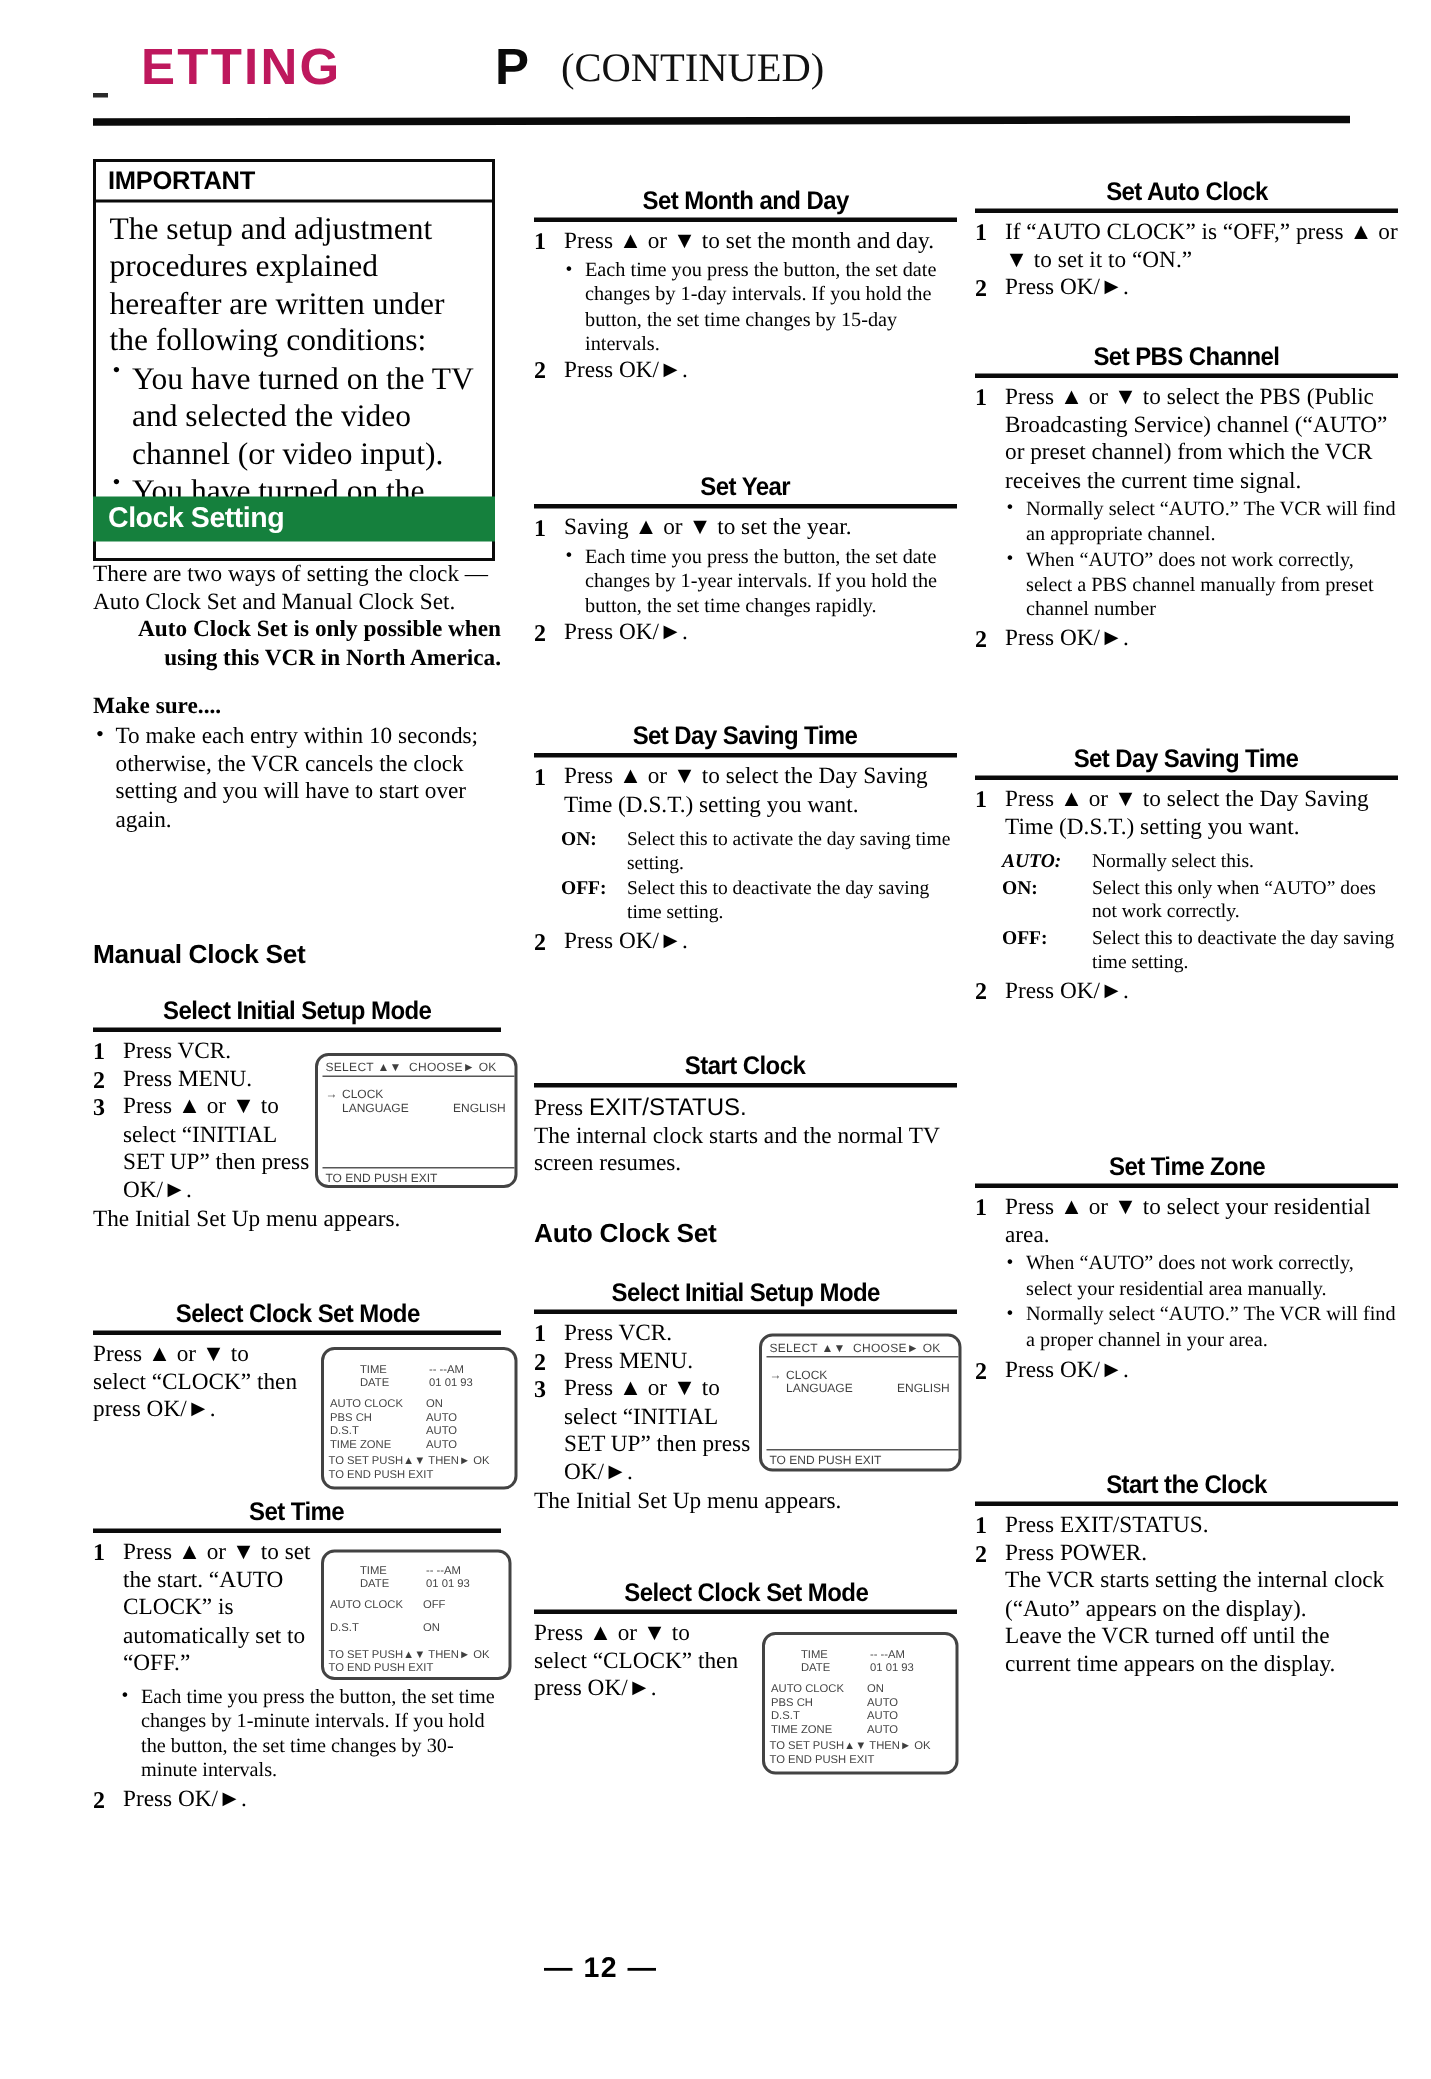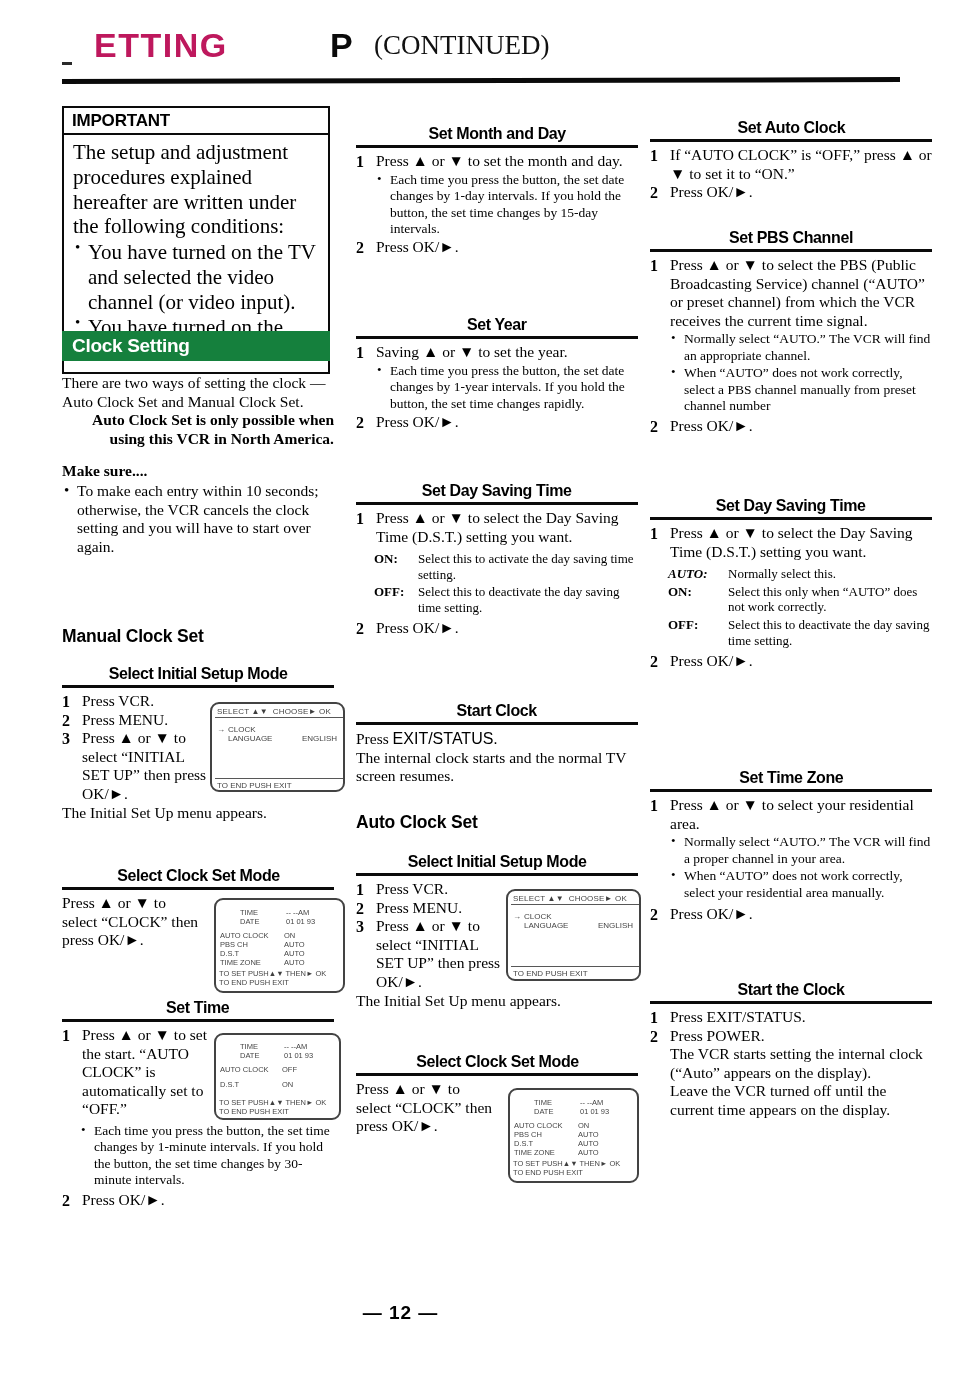--- a/index.html
+++ b/index.html
@@ -471,22 +471,22 @@
   </div>
 
   <div class="col col3" style="top:768px;">
     <div class="ruled">
       <span>Set Time Zone</span>
     </div>
     <ul class="steps">
       <li><span class="num">1</span><span>Press ▲ or ▼ to select your residential area.</span></li>
     </ul>
     <ul class="sub-bullets" style="margin-left:20px;">
+      <li>When “AUTO” does not work correctly, select your residential area manually.</li>
       <li>Normally select “AUTO.” The VCR will find a proper channel in your area.</li>
-      <li>When “AUTO” does not work correctly, select your residential area manually.</li>
     </ul>
     <ul class="steps" style="margin-top:4px;">
       <li><span class="num">2</span><span>Press OK/►.</span></li>
     </ul>
   </div>
 
   <div class="col col3" style="top:980px;">
     <div class="ruled">
       <span>Start the Clock</span>
     </div>

